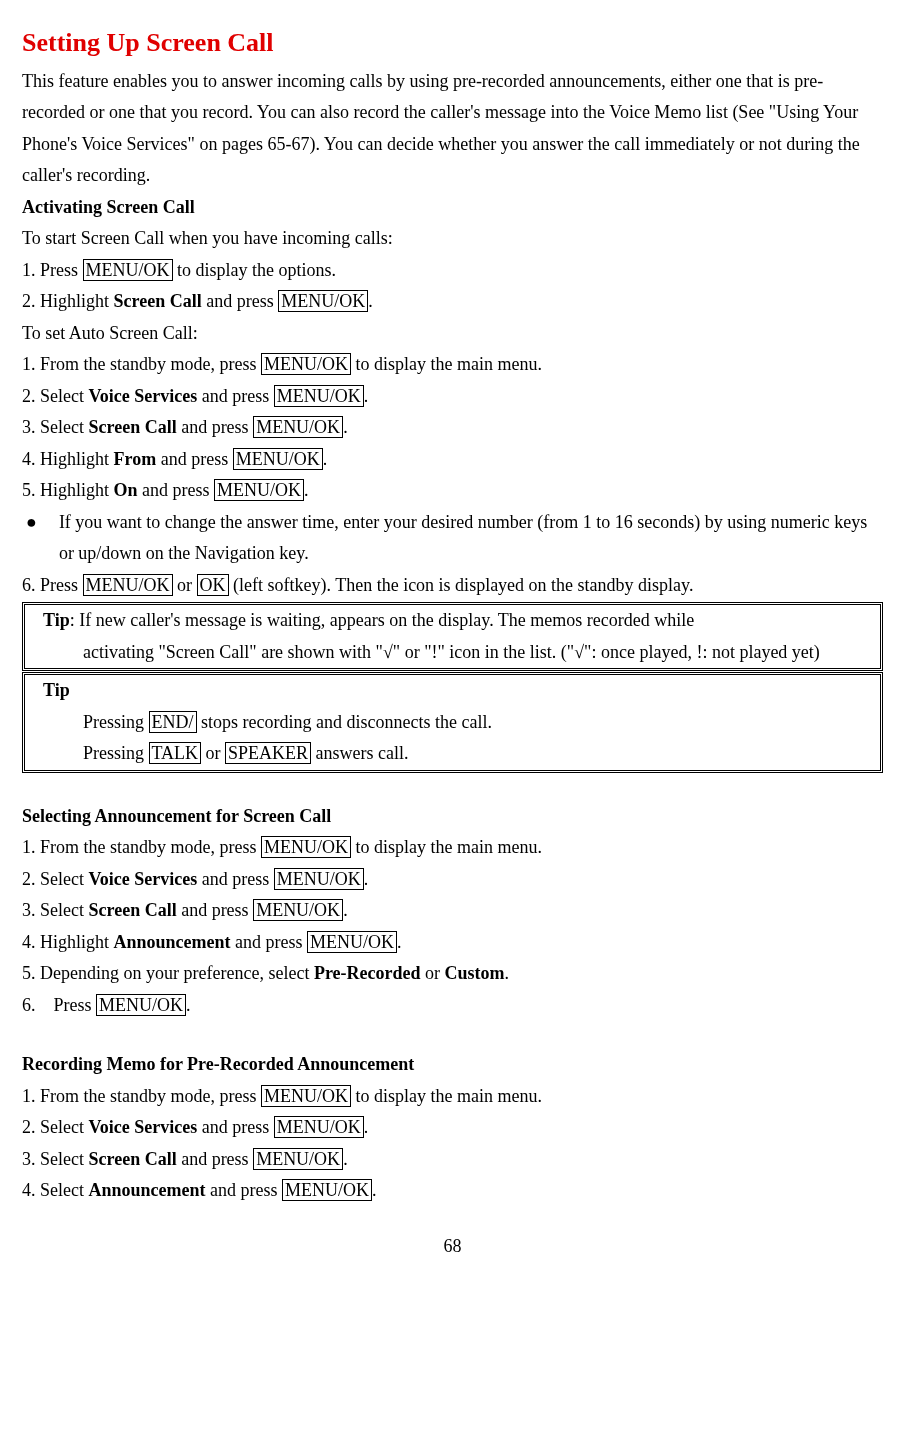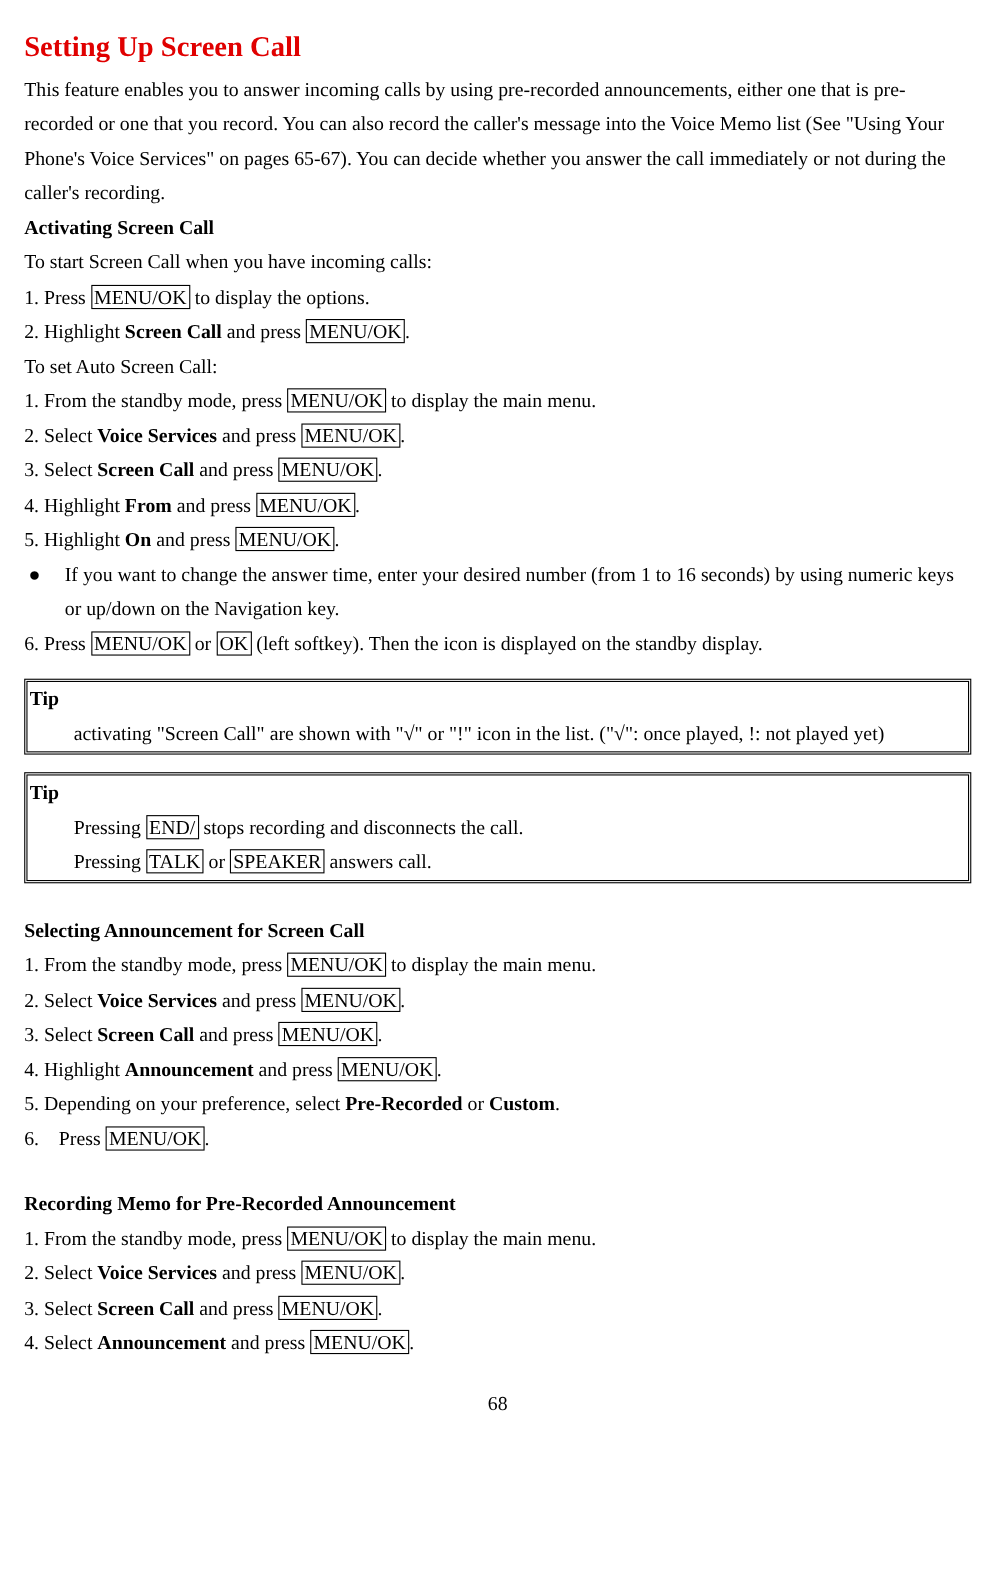--- a/index.html
+++ b/index.html
@@ -27,22 +27,22 @@
     padding-left: 4px;
   }
   .bullet-dot {
     font-size: 18px;
     line-height: 1.75;
     padding-right: 22px;
   }
   .bullet-text { flex: 1; }
   .tip-box {
     border: 3px double #000;
-    padding: 0 2px;
-    margin-top: 16px;
+    padding: 0 18px;
+    margin-top: 1px;
   }
   .tip-row { display: flex; }
   .tip-label { font-weight: bold; white-space: nowrap; }
   .tip-body-indent { padding-left: 40px; }
   .section-gap { height: 28px; }
   .pagenum {
     text-align: center;
     margin-top: 24px;
     font-size: 18px;
   }
@@ -92,20 +92,21 @@
   <div class="bullet-text">If you want to change the answer time, enter your desired number (from 1 to 16 seconds) by using numeric keys or up/down on the Navigation key.</div>
 </div>
 
 <div>
   <span>6. Press </span><span class="key">MENU/OK</span><span> or </span><span class="key">OK</span><span> (left softkey). Then the icon is displayed on the standby display.</span>
 </div>
 
 <div class="tip-box">
   <div class="tip-row">
     <span class="tip-label">Tip</span>
+      <span>: If new caller's message is waiting, appears on the display. The memos recorded while</span>
   </div>
   <div class="tip-body-indent">activating "Screen Call" are shown with "√" or "!" icon in the list. ("√": once played, !: not played yet)</div>
 </div>
 
 <div class="tip-box">
   <div class="tip-row">
     <span class="tip-label">Tip</span>
   </div>
   <div class="tip-body-indent">
     <span>Pressing </span><span class="key">END/</span><span> stops recording and disconnects the call.</span>

